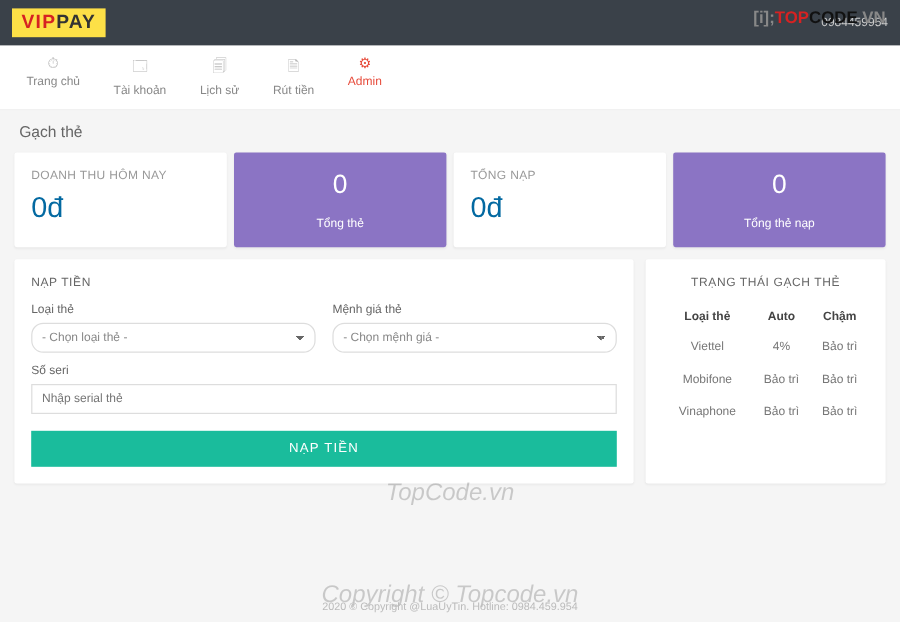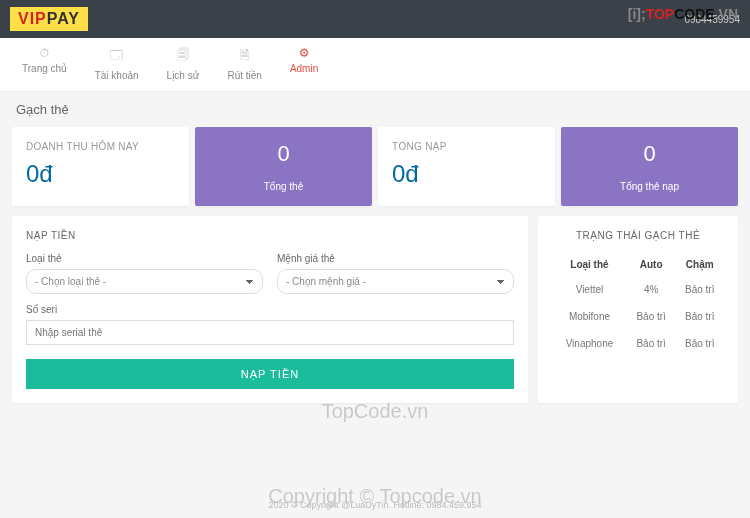--- a/index.html
+++ b/index.html
@@ -48,21 +48,21 @@
 .input-icon { position: absolute; right: 8px; top: 5px; color: #bbb; font-size: 11px; }
 
 .btn-submit { width: 100%; background: #1abc9c; color: #fff; border: none; padding: 9px; font-size: 11px; letter-spacing: 1px; cursor: pointer; margin-top: 4px; }
 
 .status-table { width: 100%; border-collapse: collapse; font-size: 10px; }
 .status-table th { font-weight: bold; color: #444; padding: 6px 2px; text-align: center; }
 .status-table td { padding: 8px 2px; color: #777; text-align: center; }
 
 .footer { position: absolute; bottom: 8px; width: 100%; text-align: center; font-size: 9px; color: #bbb; }
 
-.watermark { position: absolute; left: 50%; transform: translateX(-50%); font-size: 20px; color: rgba(0,0,0,.18); font-weight: 400; pointer-events: none; }
+.watermark { position: absolute; left: 50%; transform: translateX(-50%); font-size: 20px; color: rgba(0,0,0,.18); font-weight: 400; pointer-events: none; font-style: italic; }
 .wm1 { top: 400px; }
 .wm2 { bottom: 10px; }
 </style>
 </head>
 <body>
 
 <div class="topbar">
   <div class="logo">
     <span class="v">VIP</span><span class="p">PAY</span>
   </div>

